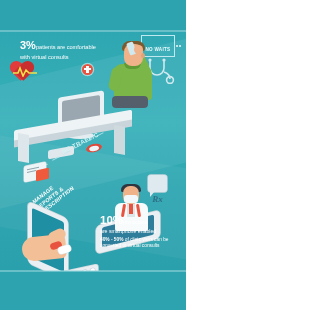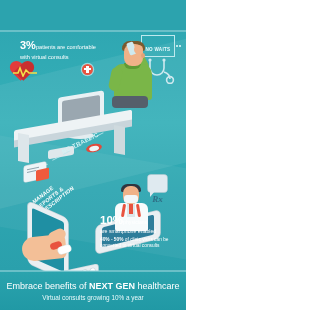--- a/index.html
+++ b/index.html
@@ -294,18 +294,14 @@
     </div>
 
     <div class="strip">
       <i style="left:20px;top:3px;"></i>
         <i style="left:28px;top:3px;"></i>
 
     </div>
   </div>
 
   <div class="botline"></div>
-  <div class="botbar">
-    <div class="l1"><span>Embrace benefits of </span><b>NEXT GEN</b><span> healthcare</span></div>
-    <div class="l2">Virtual consults growing 10% a year</div>
-  </div>
 
 </div>
 
 </body></html>

